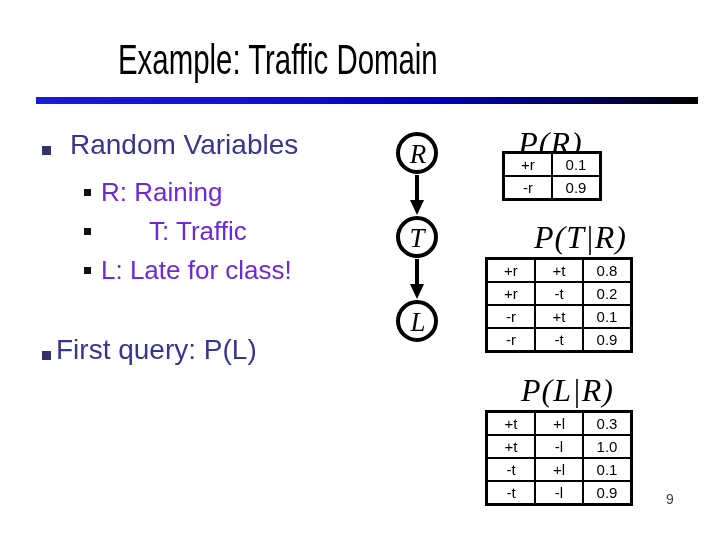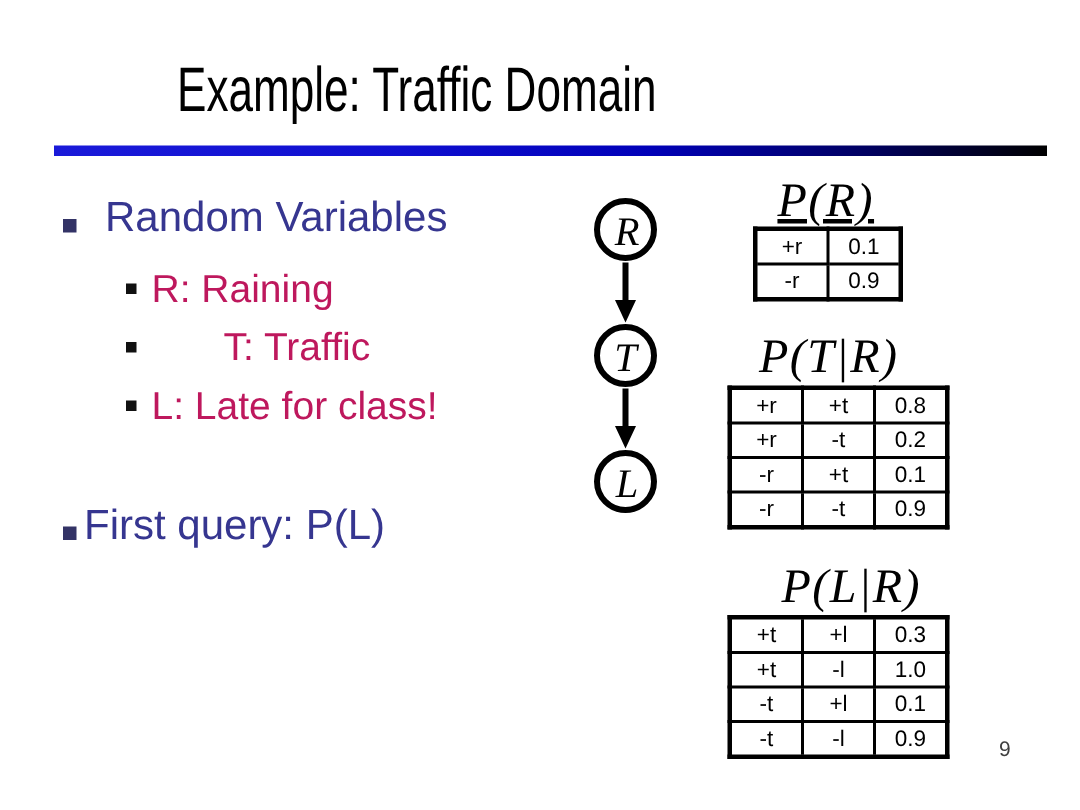--- a/index.html
+++ b/index.html
@@ -40,21 +40,21 @@
     position: absolute;
     font-size: 28px;
     line-height: 1;
     color: #363690;
     white-space: nowrap;
   }
   .sub-bullet {
     position: absolute;
     font-size: 26px;
     line-height: 1;
-    color: #be185d;
+    color: #6d28d9;
     white-space: nowrap;
   }
   .net { position: absolute; left: 385px; top: 122px; }
   .net circle { fill: #ffffff; stroke: #000000; stroke-width: 4; }
   .net line { stroke: #000000; stroke-width: 4; }
   .net polygon { fill: #000000; }
   .net text {
     font-family: "Liberation Serif", serif;
     font-style: italic;
     font-size: 27px;
@@ -131,35 +131,35 @@
     <circle cx="32" cy="115" r="19"></circle>
     <text x="32" y="125">T</text>
 
     <line x1="32" y1="137" x2="32" y2="164"></line>
     <polygon points="25,162 39,162 32,177"></polygon>
 
     <circle cx="32" cy="199" r="19"></circle>
     <text x="33" y="209">L</text>
   </svg>
 
-  <div class="formula" style="left:502px; top:117px; width:97px;text-decoration:underline;">P(R)</div>
+  <div class="formula" style="left:502px; top:127px; width:97px;text-decoration:underline;">P(R)</div>
   <table class="cpt" style="left:502px; top:151px;">
     <tbody>
         <tr>
       <td>+r</td>
       <td>0.1</td>
     </tr>
     <tr>
       <td>-r</td>
       <td>0.9</td>
     </tr>
   </tbody>
     </table>
 
-  <div class="formula" style="left:480px; top:221px; width:145px;">P(T|R)</div>
+  <div class="formula" style="left:508px; top:221px; width:145px;">P(T|R)</div>
   <table class="cpt" style="left:485px; top:257px;">
     <tbody>
         <tr>
       <td>+r</td>
       <td>+t</td>
       <td>0.8</td>
     </tr>
     <tr>
       <td>+r</td>
       <td>-t</td>

